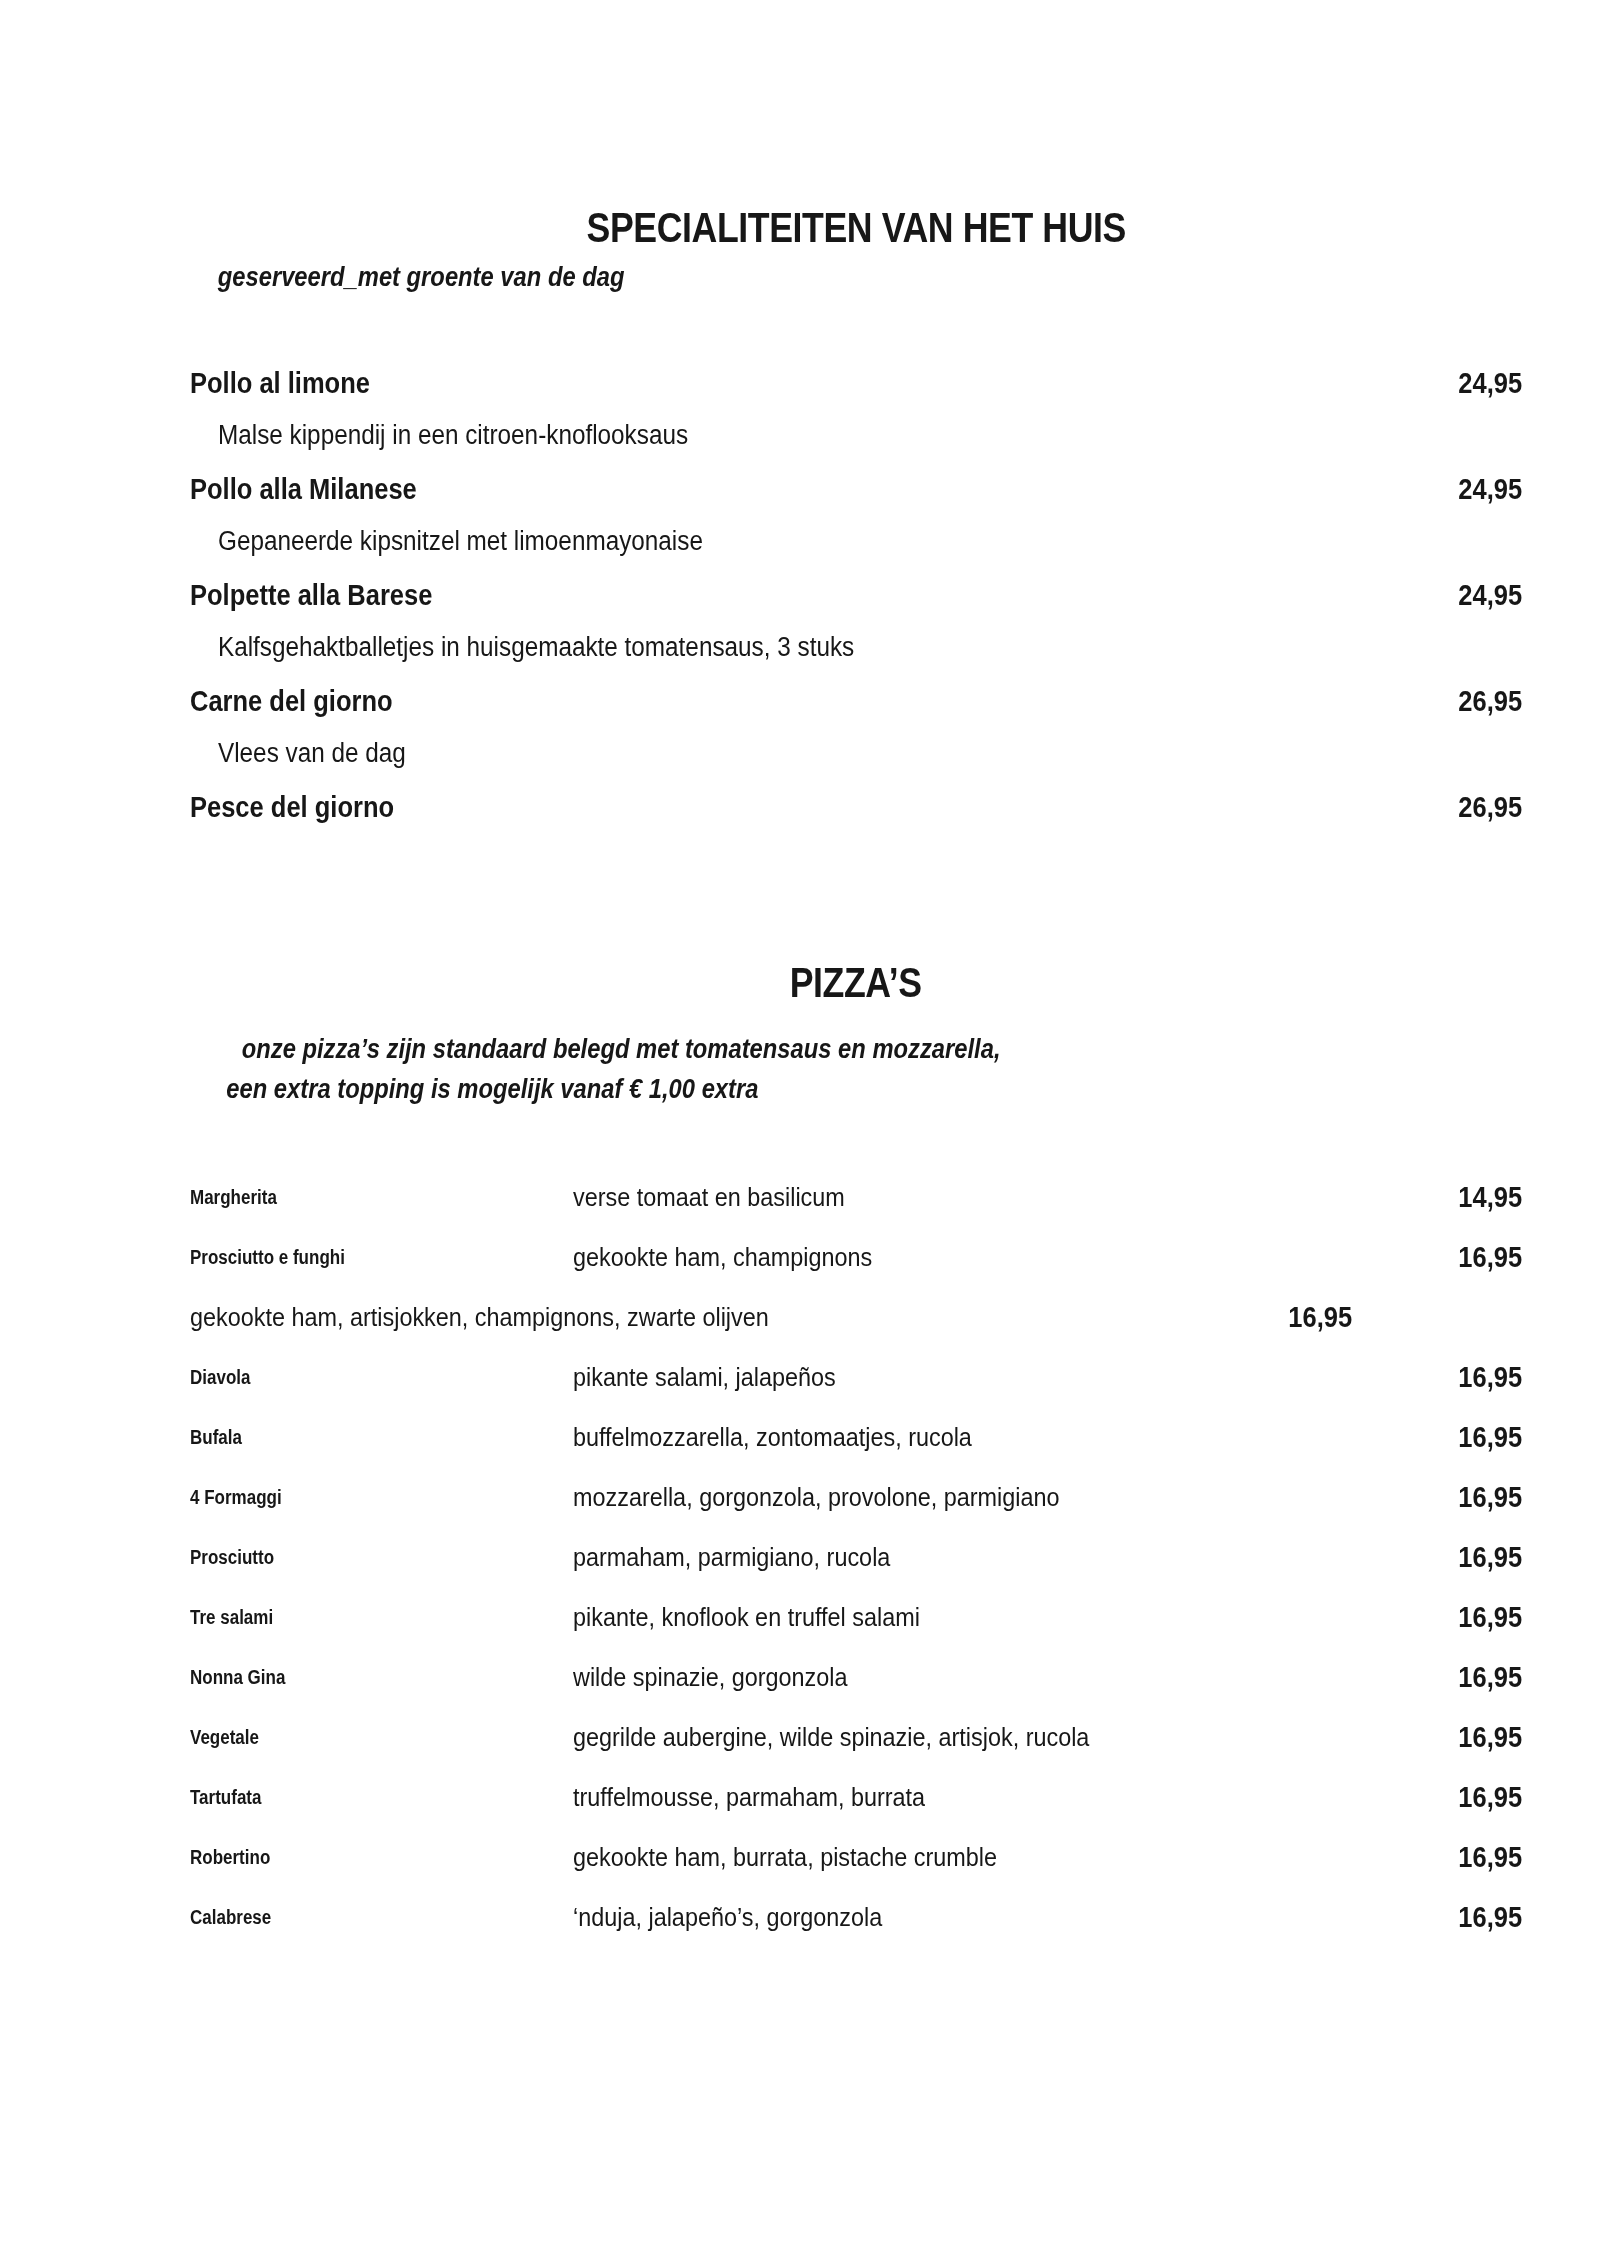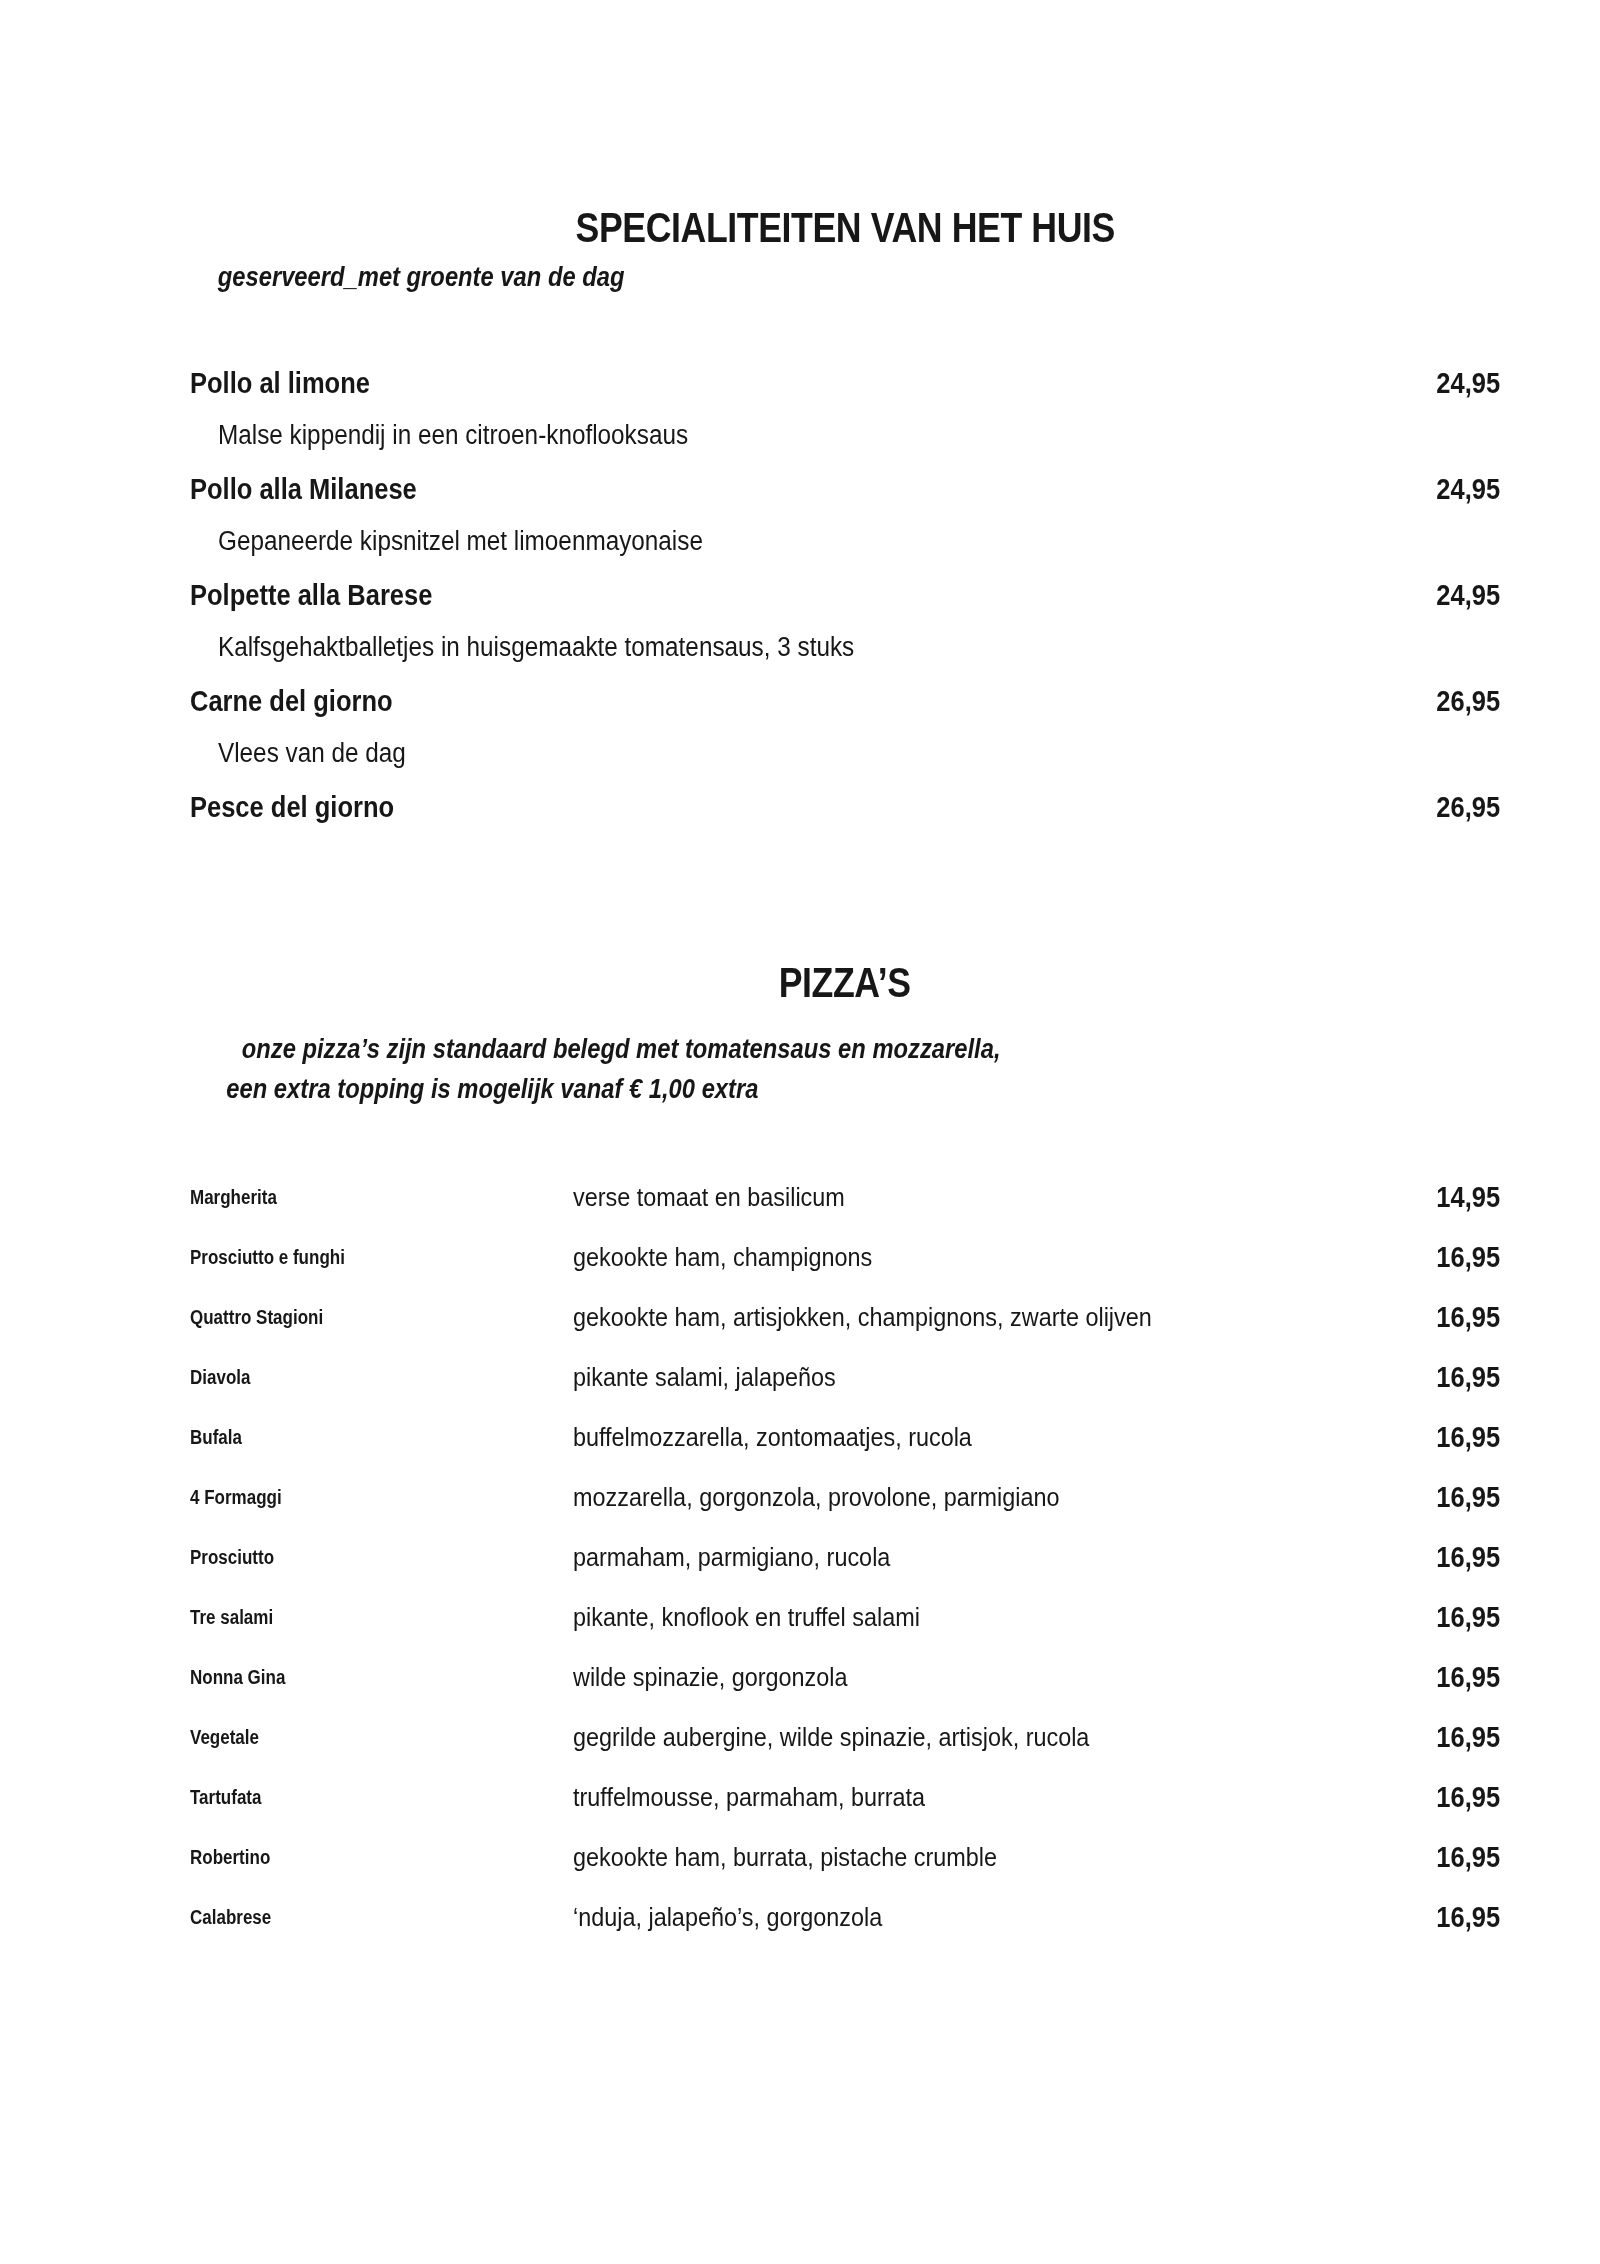--- a/index.html
+++ b/index.html
@@ -7,21 +7,21 @@
     position: relative;
     width: 1600px;
     height: 2264px;
     background: #ffffff;
     color: #171717;
     font-family: "Liberation Sans", "DejaVu Sans", sans-serif;
     font-stretch: condensed;
     overflow: hidden;
     box-sizing: border-box;
   }
-  .content { padding: 0 100px 0 190px; }
+  .content { padding: 0 78px 0 190px; }
 
   
   .tx { display: inline-block; white-space: nowrap; }
   .tx-l { transform-origin: 0 50%; }
   .tx-r { transform-origin: 100% 50%; }
   .tx-c { transform-origin: 50% 50%; }
   .s85 { transform: scaleX(0.85); }
   .s88 { transform: scaleX(0.88); }
   .s90 { transform: scaleX(0.90); }
 
@@ -154,21 +154,20 @@
           <div class="cell-price"><span class="tx tx-r s85">14,95</span></div>
         </div>
 
         <div class="item2">
           <div class="cell-name"><span class="tx tx-l s85">Prosciutto e funghi</span></div>
           <div class="cell-desc"><span class="tx tx-l s90">gekookte ham, champignons</span></div>
           <div class="cell-price"><span class="tx tx-r s85">16,95</span></div>
         </div>
 
         <div class="item2">
-          <div class="cell-name"><span class="tx tx-l s85">Quattro Stagioni</span></div>
           <div class="cell-desc"><span class="tx tx-l s90">gekookte ham, artisjokken, champignons, zwarte olijven</span></div>
           <div class="cell-price"><span class="tx tx-r s85">16,95</span></div>
         </div>
 
         <div class="item2">
           <div class="cell-name"><span class="tx tx-l s85">Diavola</span></div>
           <div class="cell-desc"><span class="tx tx-l s90">pikante salami, jalapeños</span></div>
           <div class="cell-price"><span class="tx tx-r s85">16,95</span></div>
         </div>
 

